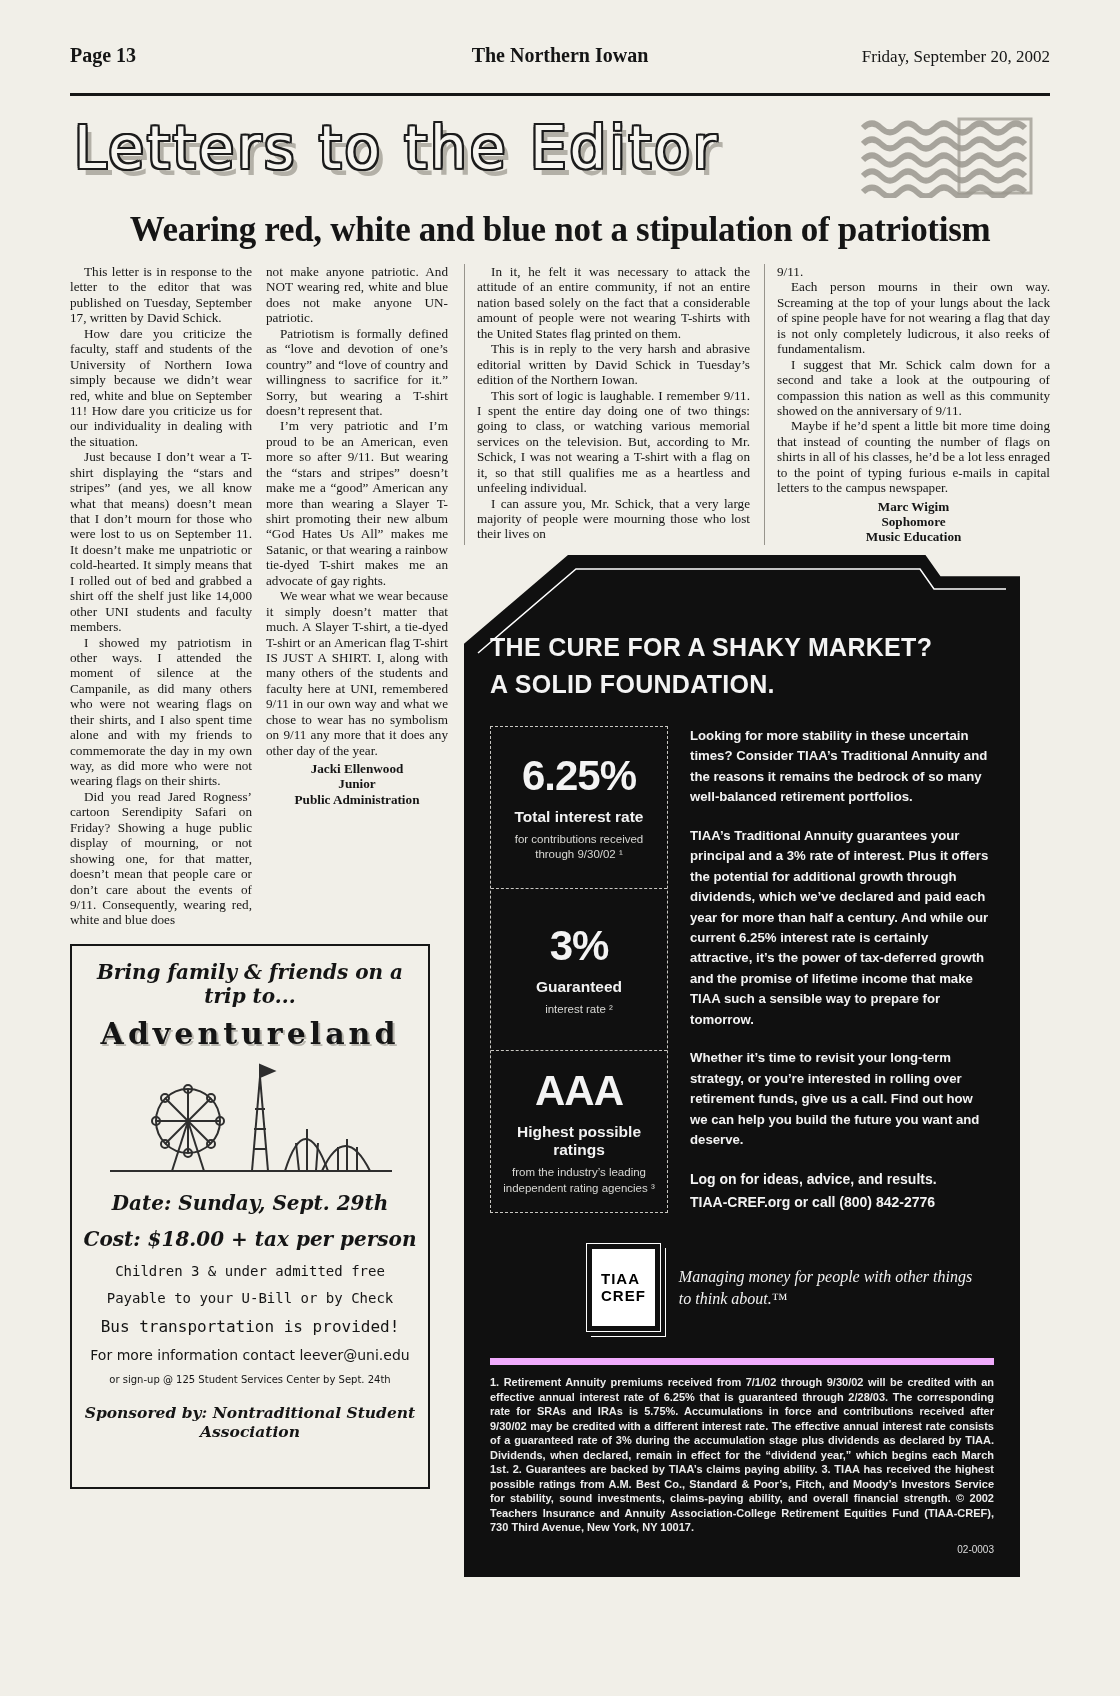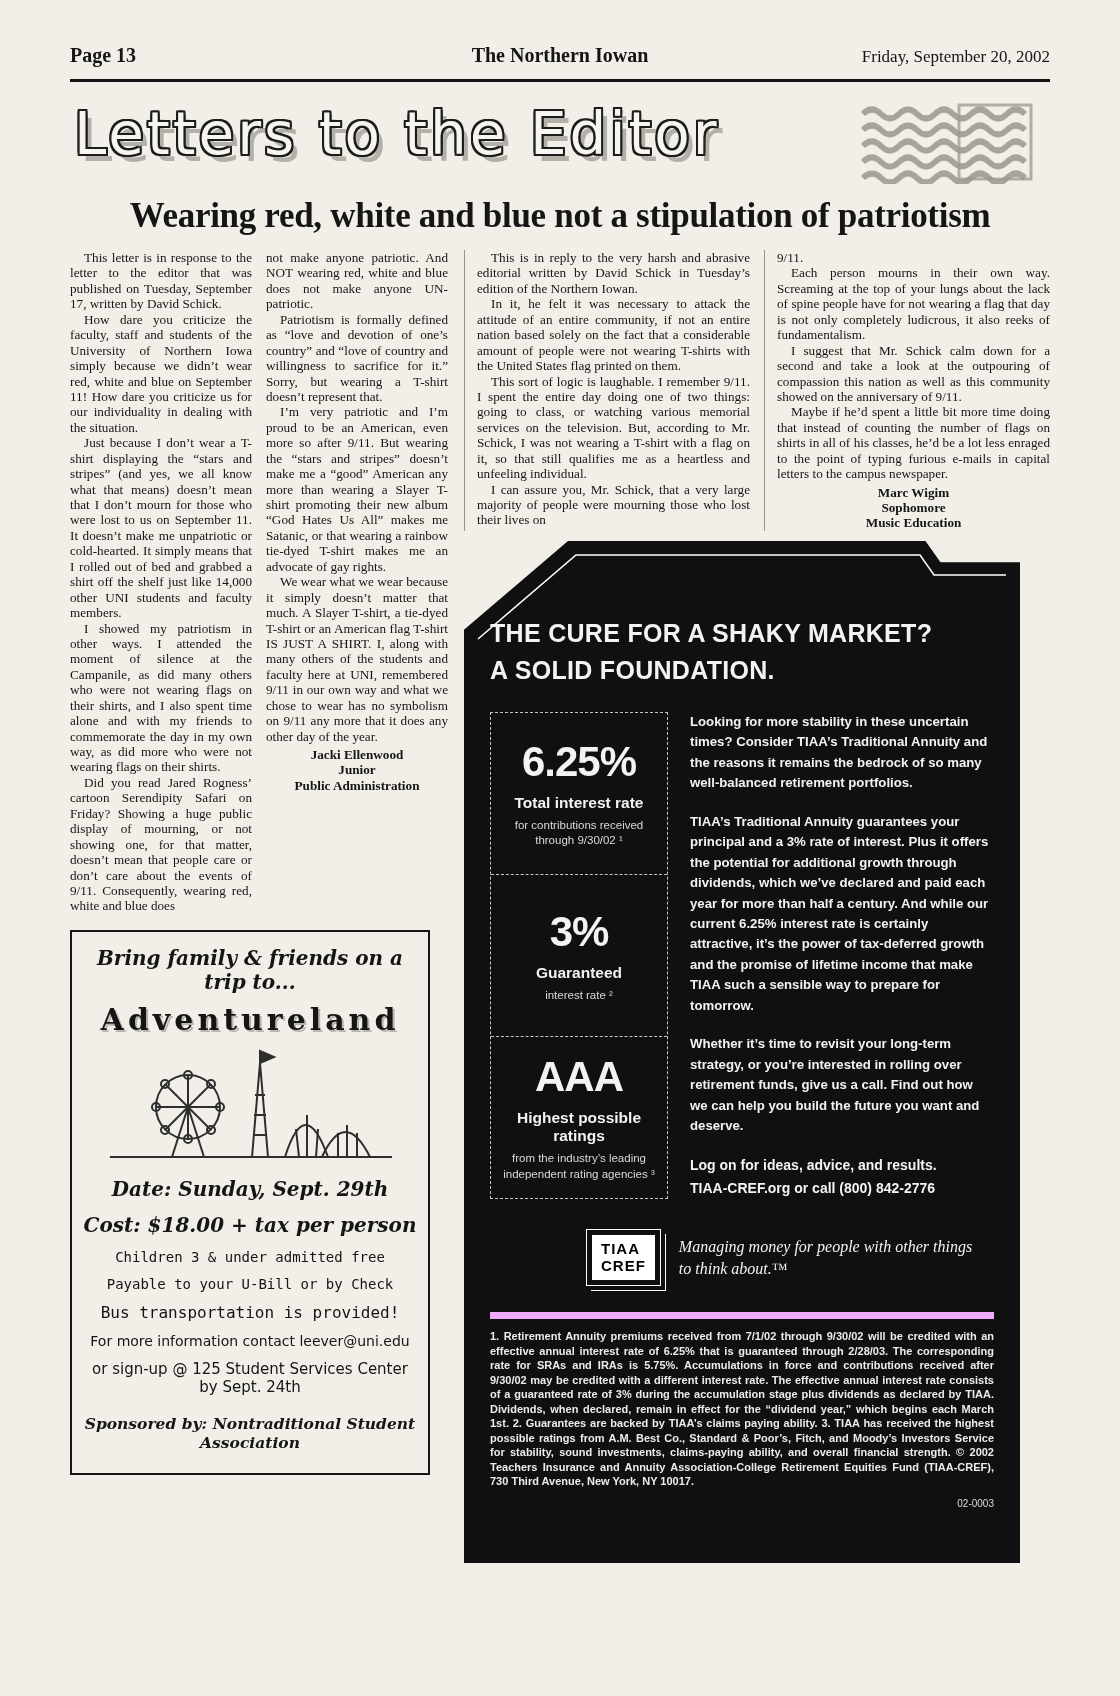--- a/index.html
+++ b/index.html
@@ -7,21 +7,21 @@
   .page {
     width: 1120px; height: 1696px; margin: 0 auto;
     background: #f1efe8; color: #151515;
     font-family: "Liberation Serif", serif;
     padding: 44px 70px 0 70px;
     position: relative; overflow: hidden;
   }
 
   
   .masthead { display: grid; grid-template-columns: 1fr auto 1fr; align-items: baseline;
-              border-bottom: 3px solid #161616; padding-bottom: 12px; }
+              border-bottom: 3px solid #161616; padding-bottom: 26px; }
   .mh-left { font-size: 20px; font-weight: bold; }
   .mh-center { font-size: 20px; font-weight: bold; text-align: center; }
   .mh-right { font-size: 17px; text-align: right; }
 
   
   .section-title-row { position: relative; height: 96px; margin-top: 14px; }
   .section-title {
     position: absolute; left: 4px; top: 4px;
     font-family: "DejaVu Sans", sans-serif; font-weight: normal;
     font-size: 58px; letter-spacing: 3px; color: #f6f5f0;
@@ -62,21 +62,21 @@
                letter-spacing: 4px; margin-top: 8px; text-shadow: 2px 2px 0 #b9b6ae; white-space: nowrap; }
   .adv-art { display: block; margin: 8px auto 0; }
   .adv-date, .adv-cost { font-family: "DejaVu Serif", serif; font-style: italic; font-weight: bold;
                          font-size: 20px; margin-top: 12px; }
   .adv-details { margin-top: 12px; }
   .adv-details .adv-line { margin-top: 11px; }
   .adv-details .adv-line:nth-of-type(1),
   .adv-details .adv-line:nth-of-type(2) { font-family: "DejaVu Sans Mono", monospace; font-size: 14px; }
   .adv-details .adv-line:nth-of-type(3) { font-family: "DejaVu Sans Mono", monospace; font-size: 16px; }
   .adv-details .adv-line:nth-of-type(4) { font-size: 14px; }
-  .adv-details .adv-line:nth-of-type(5) { font-size: 15px; }
+  .adv-details .adv-line:nth-of-type(5) { font-size: 10px; }
   .adv-sponsor { font-family: "DejaVu Serif", serif; font-style: italic; font-weight: bold;
                  font-size: 15.5px; margin-top: 18px; }
 
   
   .tiaa-ad {
     position: relative; margin-top: 10px; width: 556px; height: 1022px;
     background: #101010; color: #f3f3f3;
     font-family: "Liberation Sans", sans-serif;
     padding: 0 26px 18px 26px;
     clip-path: polygon(0 8.7%, 18.7% 0, 83% 0, 85.7% 2.1%, 100% 2.1%, 100% 100%, 0 100%);
@@ -91,21 +91,21 @@
   .stat-value { font-size: 42px; font-weight: bold; letter-spacing: -1px; }
   .stat-label { font-size: 15.5px; font-weight: bold; margin-top: 8px; }
   .stat-sub { font-size: 11.5px; color: #d8d8d4; margin-top: 6px; line-height: 1.35; }
   .text-col { flex: 1; min-width: 0; font-size: 13.2px; font-weight: bold; line-height: 1.55; }
   .text-col p { margin: 0 0 18px 0; }
   .cta { margin-top: 6px; font-size: 14px; font-weight: bold; line-height: 1.6; }
   .logo-row { display: flex; align-items: center; gap: 18px; margin: 30px 0 0 96px; }
   .logo-outer { border: 1px solid #fff; background: #101010; padding: 5px;
                 box-shadow: 4px 4px 0 #101010, 5px 5px 0 #fff; }
   .logo-box { background: #fff; color: #000; font-weight: bold; font-size: 15px; line-height: 1.1;
-              padding: 6px 9px; letter-spacing: 1px; }
+              padding: 22px 9px; letter-spacing: 1px; }
   .slogan { font-family: "Liberation Serif", serif; font-style: italic; font-size: 16px;
             line-height: 1.35; width: 300px; }
   .fine-print { margin-top: 26px; border-top: 7px solid #f0abfc; padding-top: 10px;
                 font-size: 11px; font-weight: bold; line-height: 1.32; text-align: justify; color: #ececec; }
   .ad-code { text-align: right; font-size: 10px; margin-top: 9px; color: #ddd; }
 </style>
 </head>
 <body>
 
 <div class="page">
@@ -209,22 +209,22 @@
             <div class="adv-line">or sign-up @ 125 Student Services Center by Sept. 24th</div>
           </div>
         <div class="adv-sponsor">Sponsored by: Nontraditional Student Association</div>
       </div>
     </div>
 
     <div class="right-half">
       <div class="right-cols">
         <div class="col rcol">
 
-        <p class="para">This is in reply to the very harsh and abrasive editorial written by David Schick in Tuesday’s edition of the Northern Iowan.</p>
-            <p class="para">In it, he felt it was necessary to attack the attitude of an entire community, if not an entire nation based solely on the fact that a considerable amount of people were not wearing T-shirts with the United States flag printed on them.</p>
+        <p class="para">In it, he felt it was necessary to attack the attitude of an entire community, if not an entire nation based solely on the fact that a considerable amount of people were not wearing T-shirts with the United States flag printed on them.</p>
+            <p class="para">This is in reply to the very harsh and abrasive editorial written by David Schick in Tuesday’s edition of the Northern Iowan.</p>
             <p class="para">This sort of logic is laughable. I remember 9/11. I spent the entire day doing one of two things: going to class, or watching various memorial services on the television. But, according to Mr. Schick, I was not wearing a T-shirt with a flag on it, so that still qualifies me as a heartless and unfeeling individual.</p>
             <p class="para">I can assure you, Mr. Schick, that a very large majority of people were mourning those who lost their lives on</p>
           </div>
         <div class="col rcol cont">
           <div class="paras">
 
           <p class="para">9/11.</p>
               <p class="para">Each person mourns in their own way. Screaming at the top of your lungs about the lack of spine people have for not wearing a flag that day is not only completely ludicrous, it also reeks of fundamentalism.</p>
               <p class="para">I suggest that Mr. Schick calm down for a second and take a look at the outpouring of compassion this nation as well as this community showed on the anniversary of 9/11.</p>
               <p class="para">Maybe if he’d spent a little bit more time doing that instead of counting the number of flags on shirts in all of his classes, he’d be a lot less enraged to the point of typing furious e-mails in capital letters to the campus newspaper.</p>

